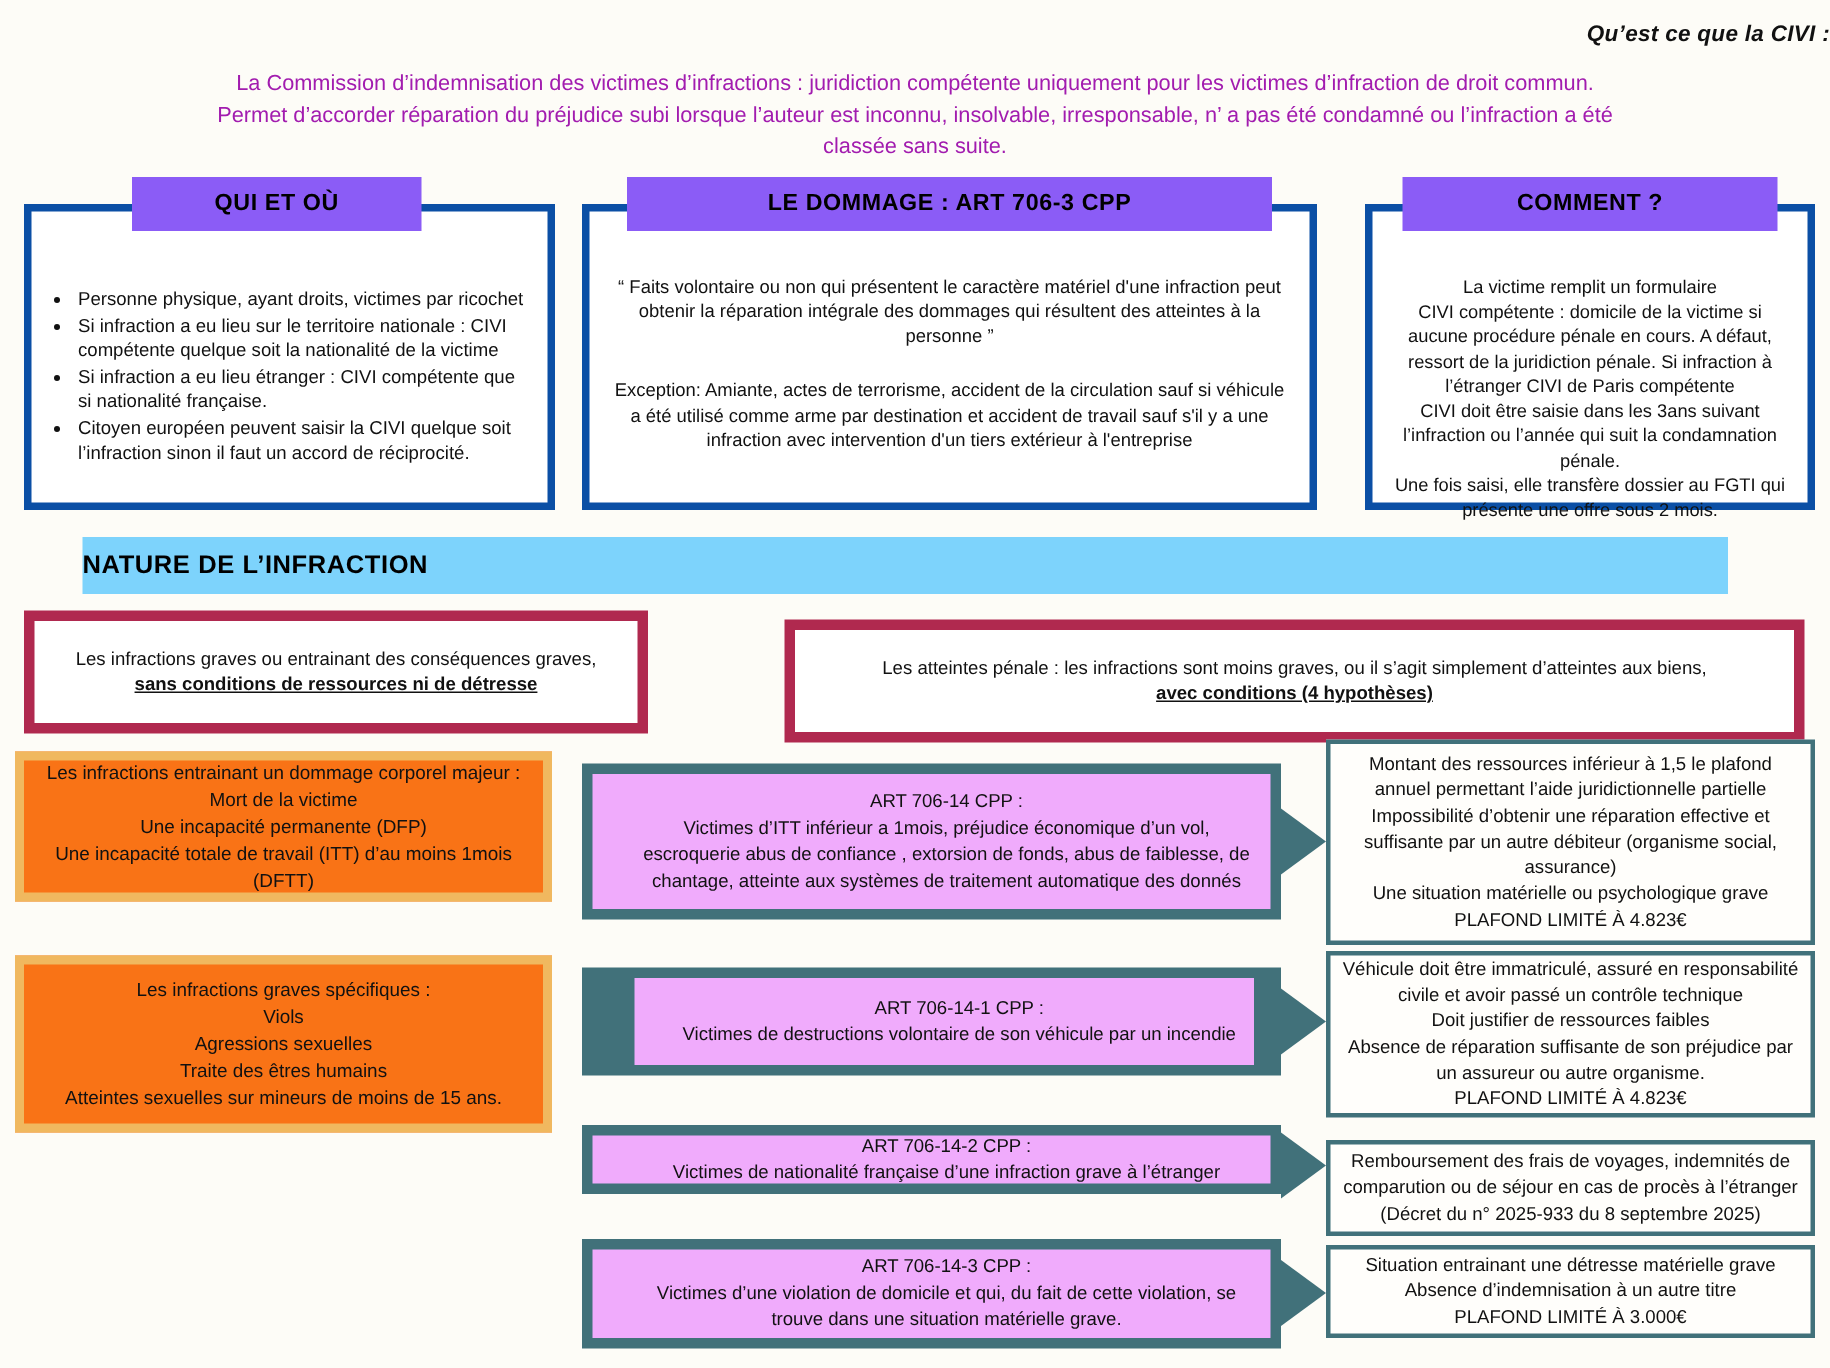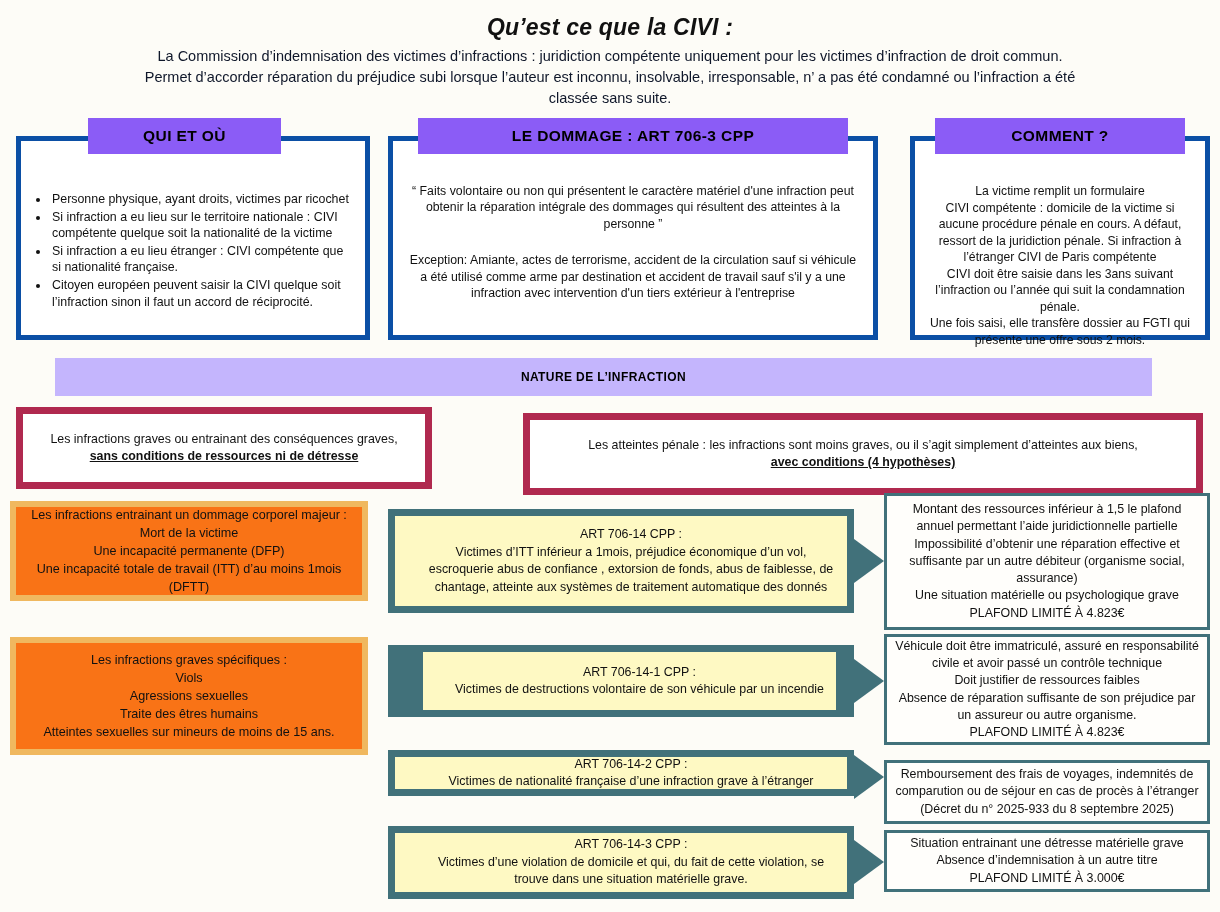--- a/index.html
+++ b/index.html
@@ -18,34 +18,34 @@
   .page {
     position: relative;
     width: 1220px;
     height: 912px;
   }
 
   
   .hdr-title {
     position: absolute;
     left: 0; top: 14px; width: 1220px;
-    text-align: center;
+    text-align: right;
     font-style: italic;
     font-weight: 700;
-    font-size: 23px;
+    font-size: 15px;
     letter-spacing: .2px;
     color: #111;
   }
   .hdr-sub {
     position: absolute;
     left: 60px; top: 46px; width: 1100px;
     text-align: center;
     font-size: 14.5px;
     line-height: 21px;
-    color: #0f172a;
+    color: #a21caf;
   }
 
   
   .blue-wrap { position: absolute; }
   .blue-outer {
     position: absolute;
     left: 0; top: 18px;
     width: 100%;
     box-sizing: border-box;
     border: 5px solid #0b4fa5;
@@ -79,26 +79,25 @@
     margin: 0 0 1px 0;
     padding-left: 2px;
     font-size: 12.4px;
     line-height: 16.6px;
   }
   .ctr { text-align: center; }
 
   
   .banner {
     position: absolute;
-    background: #c4b5fd;
+    background: #7dd3fc;
     color: #000;
     font-weight: 700;
-    font-size: 12px;
+    font-size: 17px;
     letter-spacing: .4px;
-    text-align: center;
     line-height: 38px;
   }
   .crimson-box {
     position: absolute;
     box-sizing: border-box;
     border: 7px solid #b0294f;
     background: #fff;
     display: flex;
     align-items: center;
     justify-content: center;
@@ -133,21 +132,21 @@
   
   .teal-arrow {
     position: absolute;
     background: #41717a;
     display: flex;
     align-items: stretch;
   }
   .teal-arrow .body {
     position: absolute;
     left: 7px; top: 7px; bottom: 7px;
-    background: #fef9c3;
+    background: #f0abfc;
     display: flex;
     align-items: center;
     justify-content: center;
     padding-left: 20px;
   }
   .teal-arrow .body .txt {
     text-align: center;
     font-size: 12.4px;
     line-height: 17.5px;
     padding: 0 10px;

